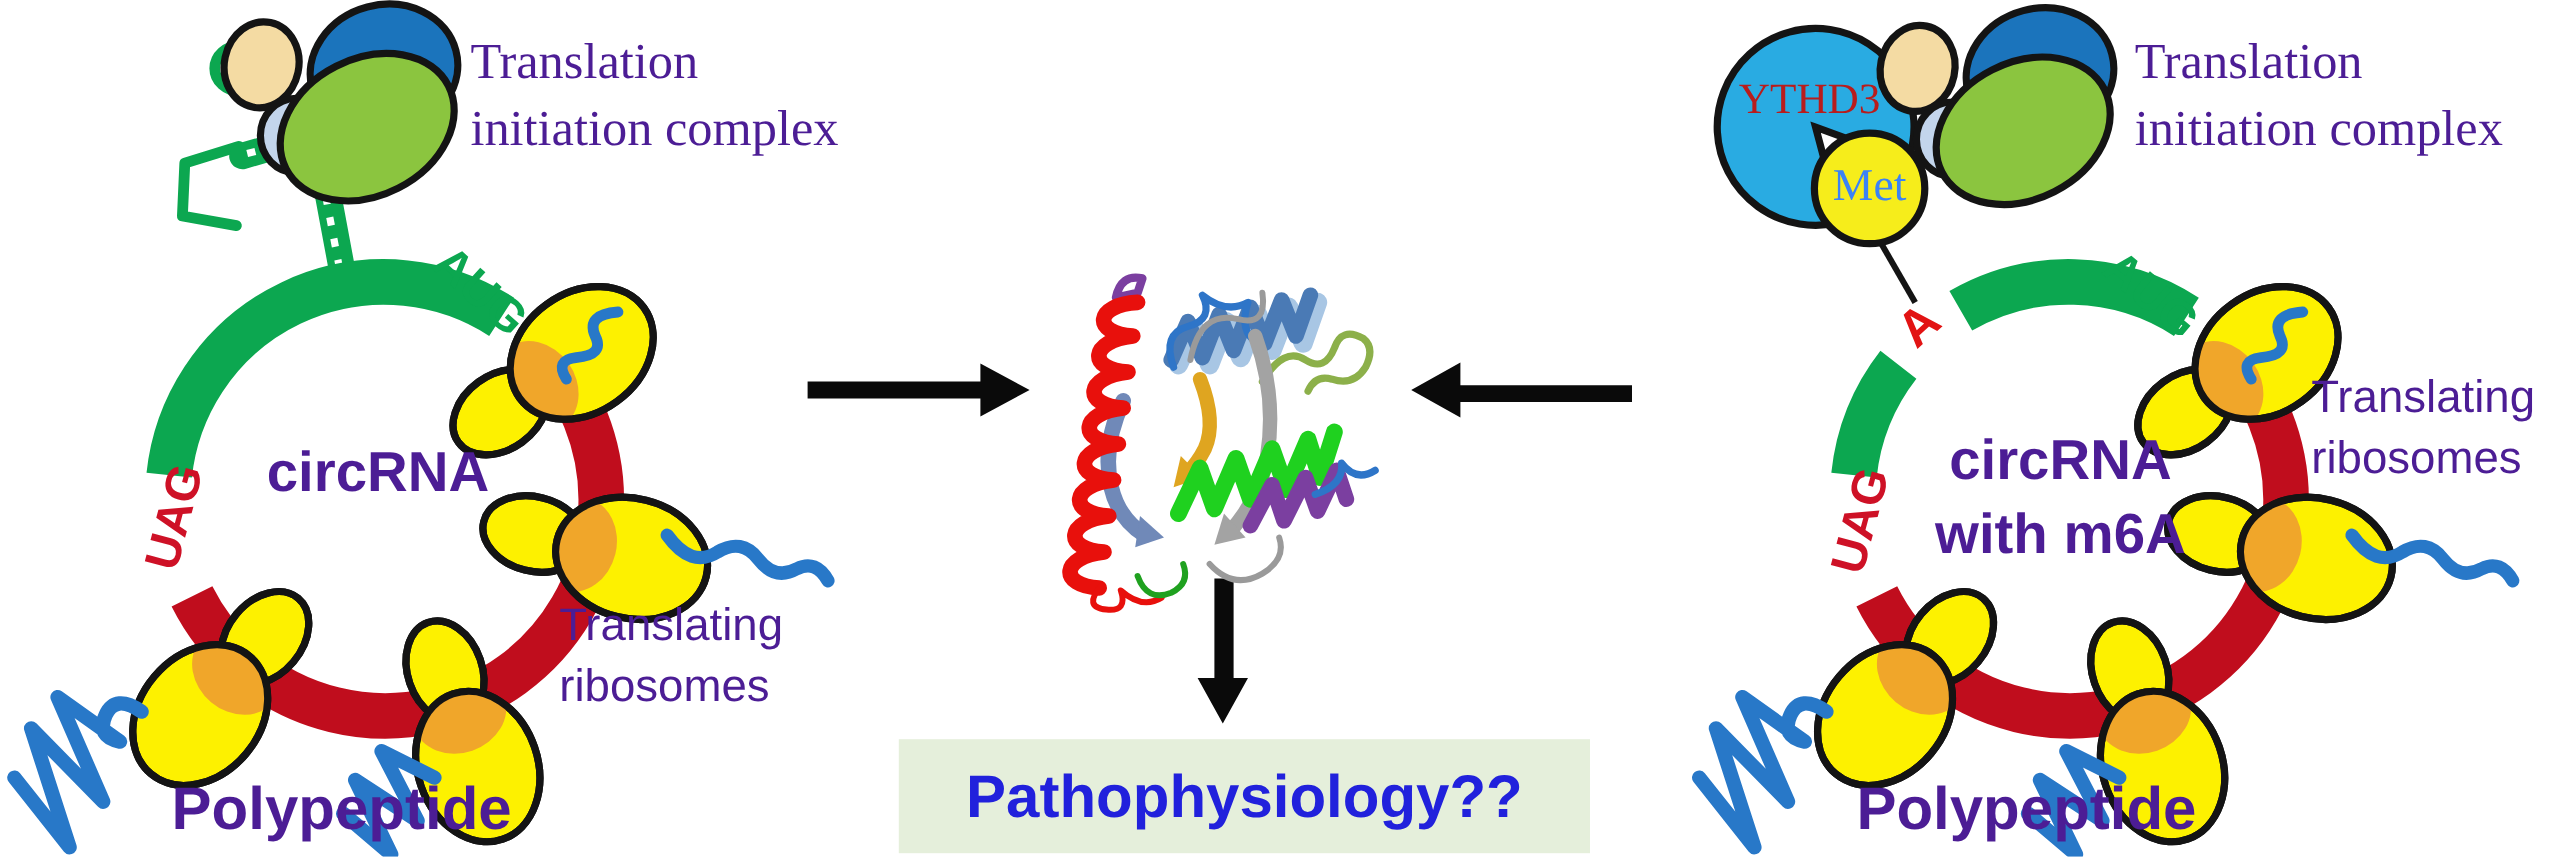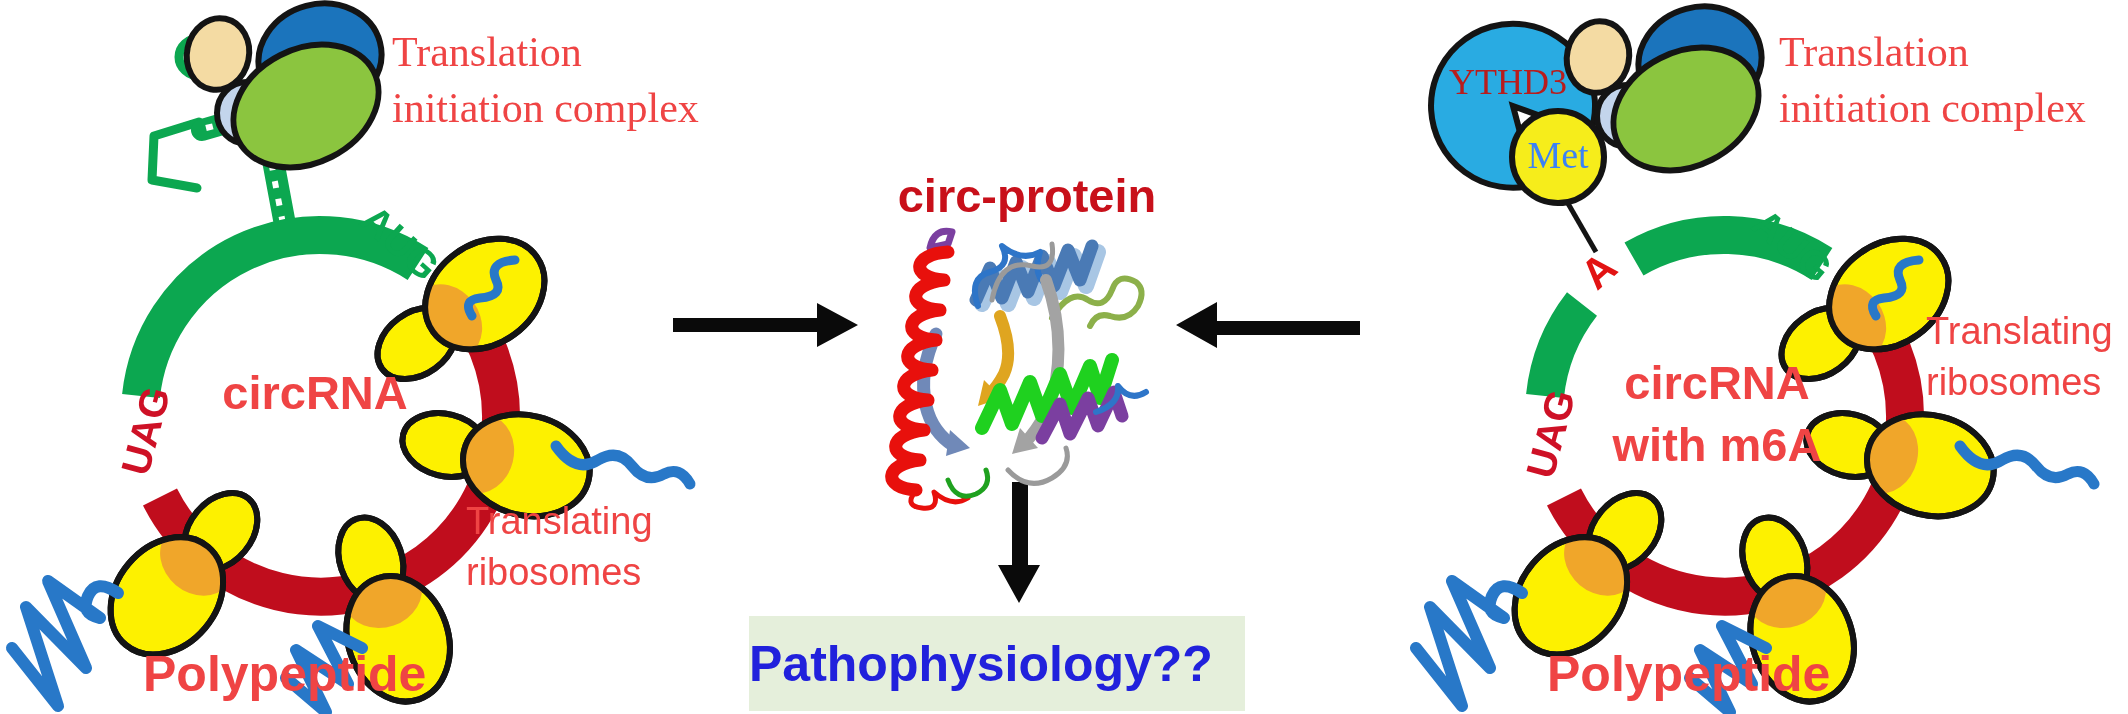--- a/index.html
+++ b/index.html
@@ -1,32 +1,32 @@
 <!DOCTYPE html>
 <html><head>
 <meta charset="utf-8">
 <style>
   html,body{margin:0;padding:0;background:#fff;}
   #figure{position:relative;width:2128px;height:714px;background:#ffffff;overflow:hidden;
           font-family:"Liberation Sans",sans-serif;}
   #figure svg{position:absolute;left:0;top:0;}
-  .lbl{position:absolute;white-space:pre-line;color:#ef4444;}
+  .lbl{position:absolute;white-space:pre-line;color:#4c1d95;}
   .serif-label{font-family:"Liberation Serif",serif;font-size:42px;line-height:56px;}
   .circ-label{font-weight:bold;font-size:47px;line-height:62px;text-align:center;transform:translateX(-50%);}
   .trans-ribo{font-size:38px;line-height:51px;}
   .poly{font-size:50px;font-weight:bold;}
   .codon{font-weight:bold;font-size:40px;transform:translate(-50%,-50%) rotate(var(--rot));}
   .codon.green{color:#0CA750;}
   .codon.red{color:#CE1126;}
   .m6a{font-weight:bold;font-size:42px;color:#E21313;transform:translate(-50%,-50%) rotate(-42deg);}
   .circ-protein{font-weight:bold;font-size:47px;color:#C8101A;transform:translateX(-50%);}
   .ythd3{font-family:"Liberation Serif",serif;font-size:36px;color:#b91c1c;transform:translate(-50%,-50%);}
   .met{font-family:"Liberation Serif",serif;font-size:38px;color:#3b82f6;transform:translate(-50%,-50%);}
-  .patho-box{position:absolute;left:749px;top:616px;width:496px;height:95px;background:#E5EFDB;
-             display:flex;align-items:center;justify-content:flex-start;}
+  .patho-box{position:absolute;left:749px;top:616px;width:576px;height:95px;background:#E5EFDB;
+             display:flex;align-items:center;justify-content:center;}
   .patho-text{font-weight:bold;font-size:50px;color:#2121DC;}
 </style>
 </head>
 <body>
 
 <div id="figure">
 
 <svg width="2128" height="714" viewBox="0 0 2128 714">
   <defs>
     <clipPath id="clipBig">
@@ -135,21 +135,20 @@
 
   <div class="lbl codon green" style="left:400px;top:243px;--rot:42deg;">AUG</div>
   <div class="lbl codon red" style="left:146px;top:431px;--rot:-75deg;">UAG</div>
 
   <div class="lbl circ-label" style="left:315px;top:362px;"><span>circRNA</span><br></div>
 
   <div class="lbl trans-ribo" style="left:466px;top:496px;"><span>Translating</span><br><span>ribosomes</span></div>
 
   <div class="lbl poly" style="left:143px;top:645px;">Polypeptide</div>
 
-  <div class="lbl circ-protein" style="left:1027px;top:168px;">circ-protein</div>
 
   <div class="patho-box">
     <span class="patho-text">Pathophysiology??</span>
   </div>
 
   <div class="lbl serif-label" style="left:1779px;top:24px;"><span>Translation</span><br><span>initiation complex</span></div>
 
   <div class="lbl ythd3" style="left:1508px;top:82px;">YTHD3</div>
   <div class="lbl met" style="left:1558px;top:155px;">Met</div>
   <div class="lbl m6a" style="left:1599px;top:271px;">A</div>

